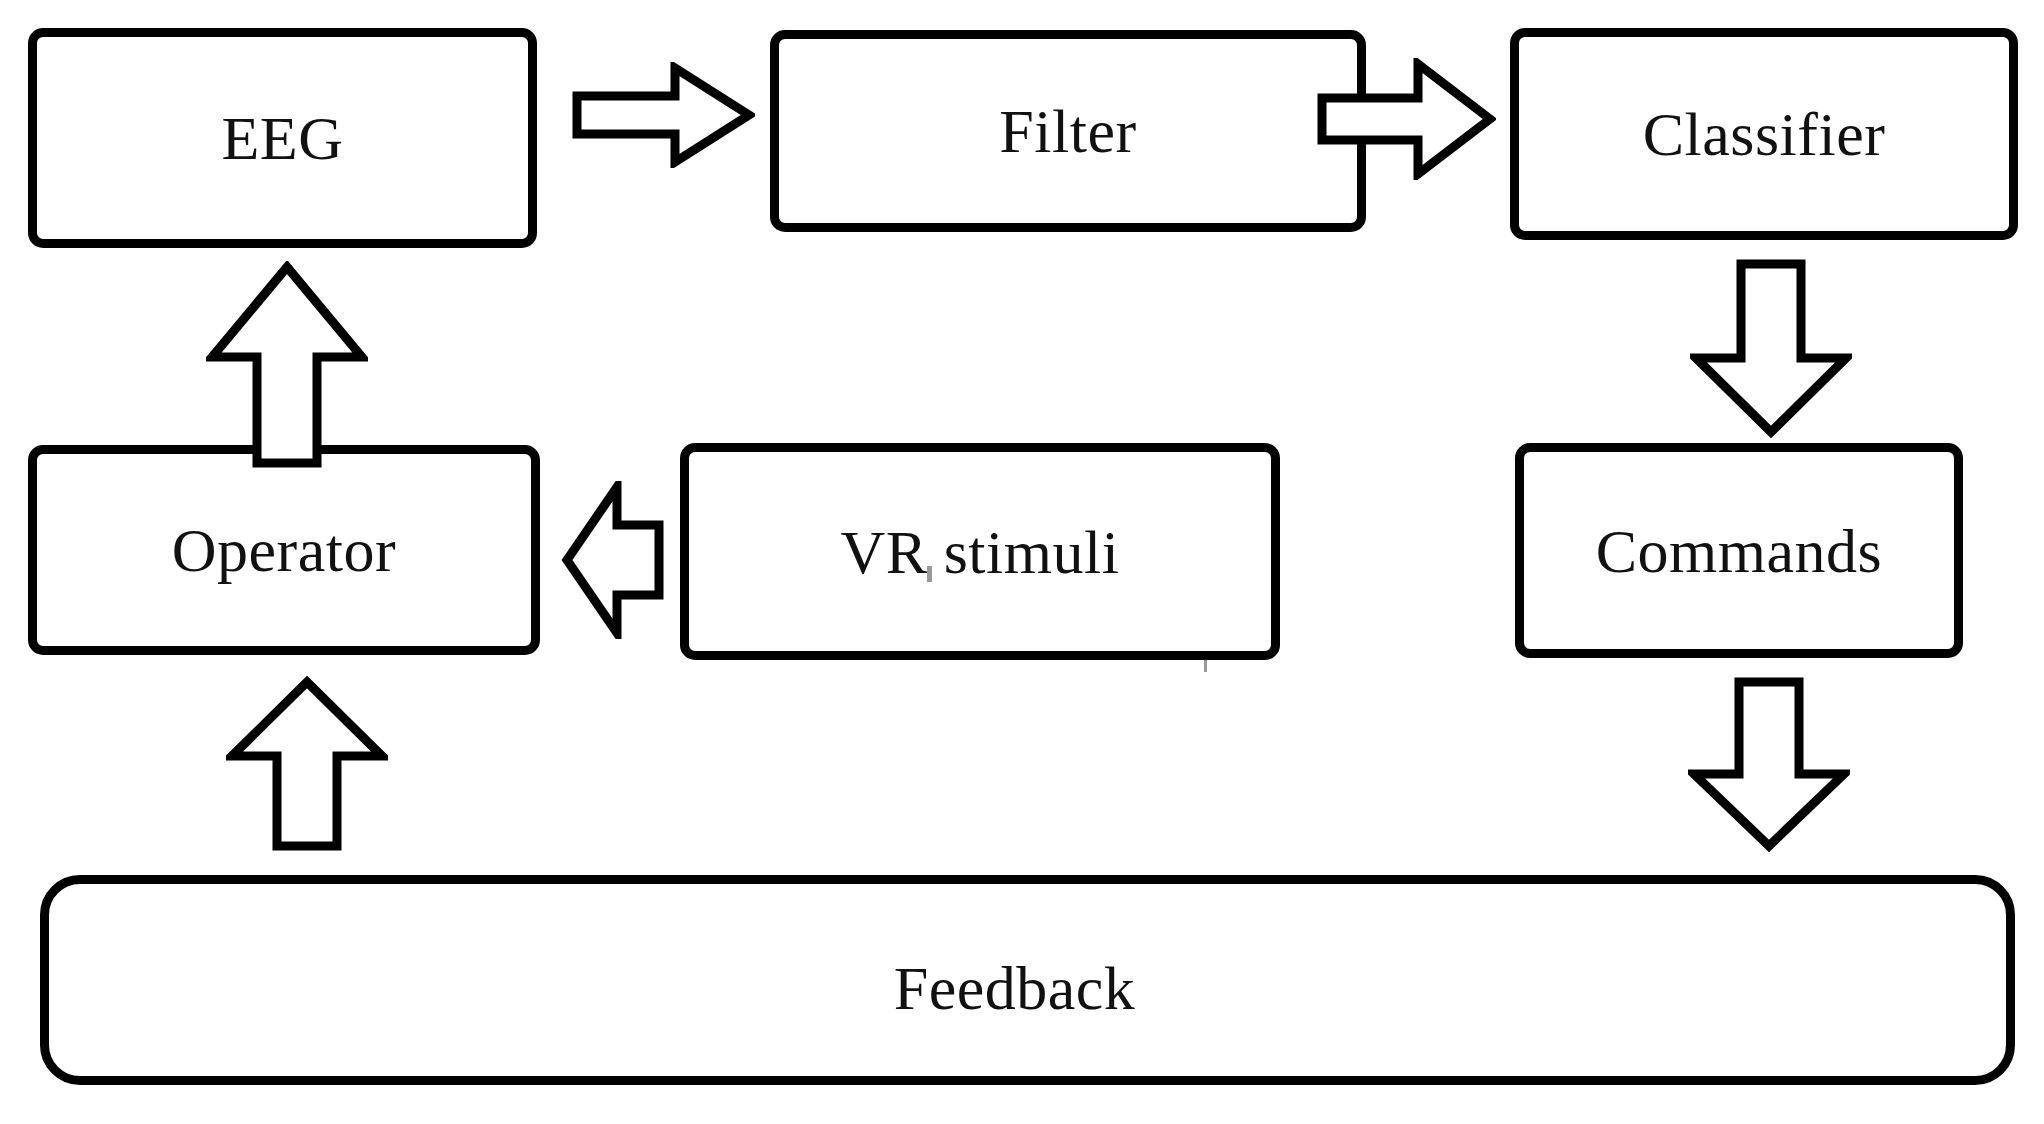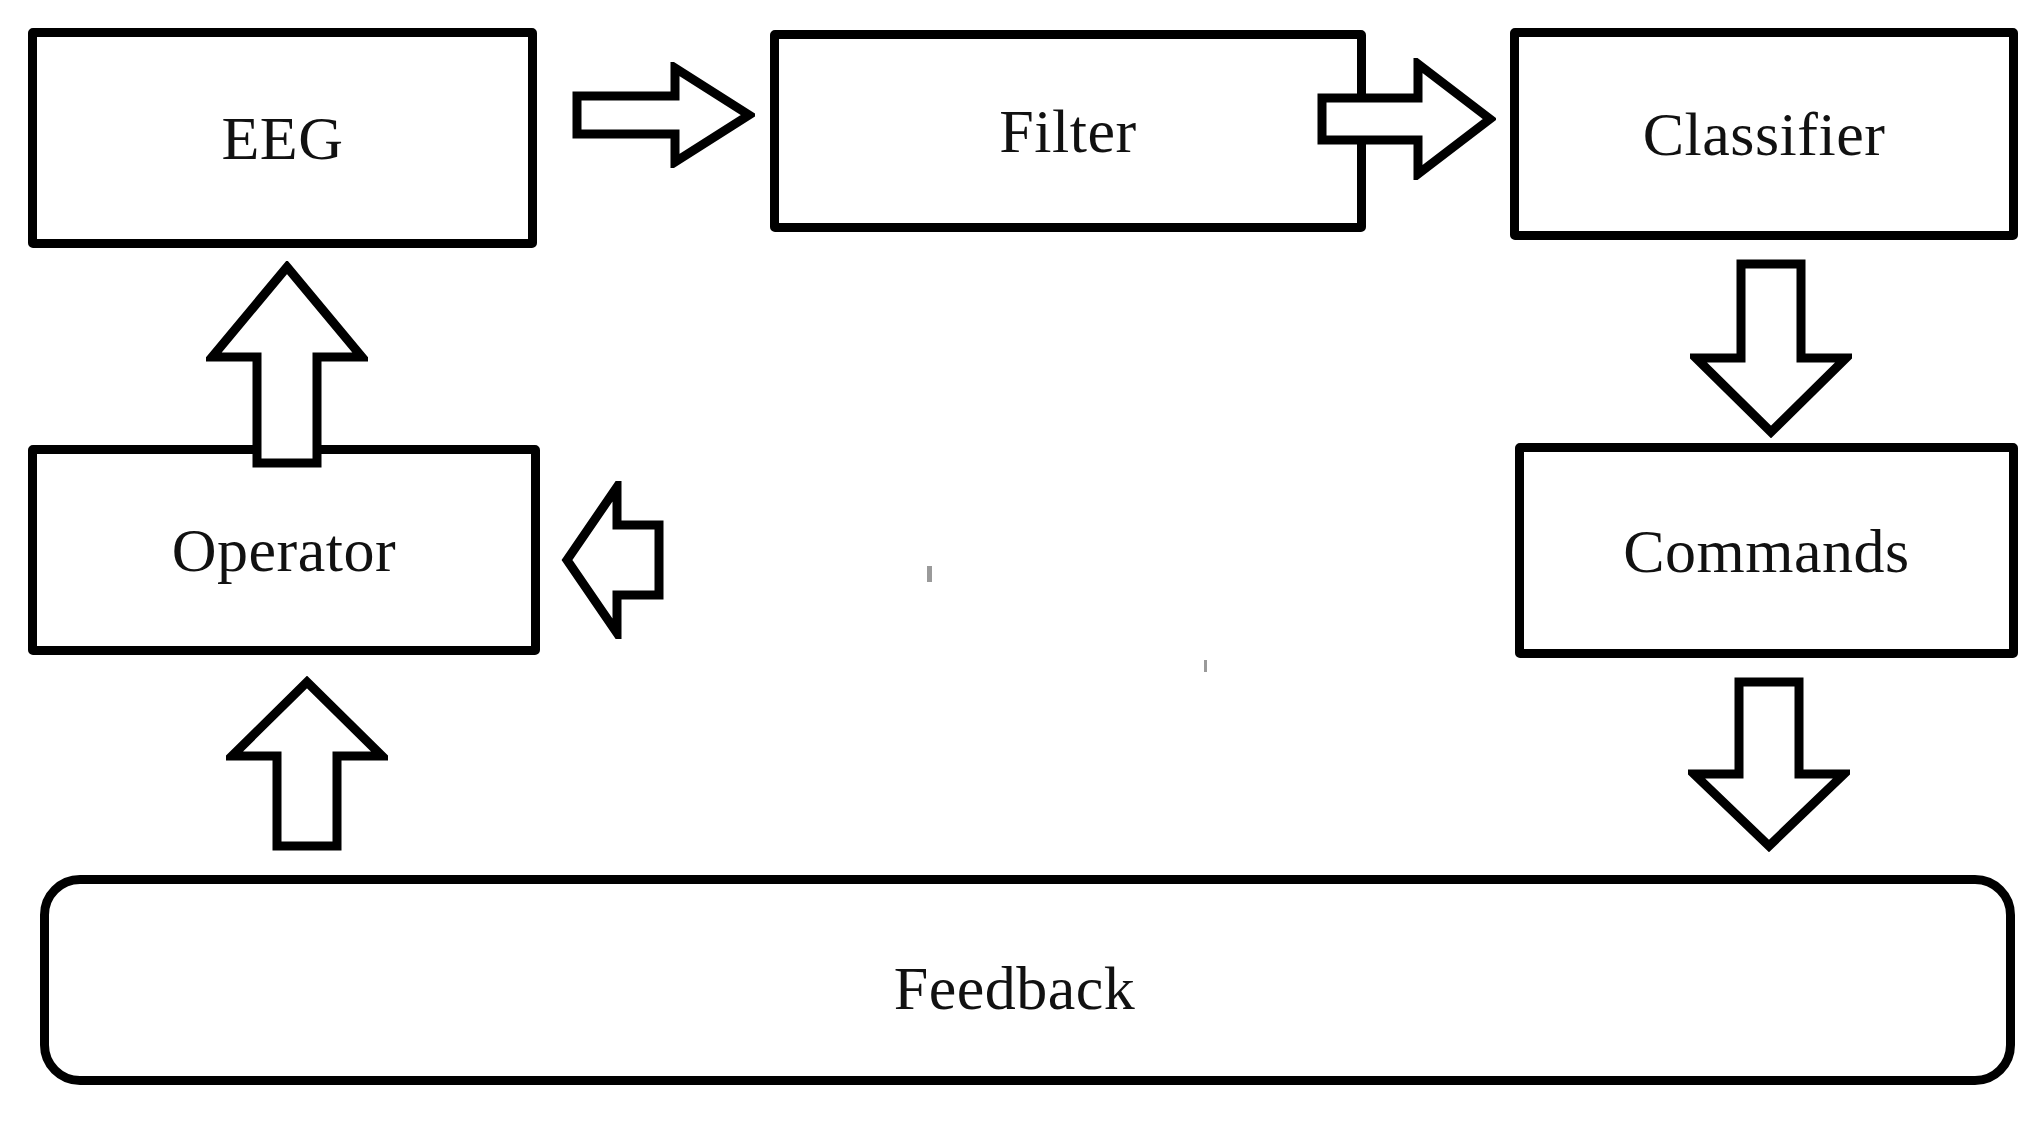--- a/index.html
+++ b/index.html
@@ -14,21 +14,21 @@
     height: 1124px;
     background: #ffffff;
     overflow: hidden;
     font-family: "Liberation Serif", "DejaVu Serif", serif;
   }
   .node {
     position: absolute;
     box-sizing: border-box;
     background: #ffffff;
     border: 9px solid #000000;
-    border-radius: 5px;
+    border-radius: 15px;
     display: flex;
     align-items: center;
     justify-content: center;
   }
   .node-label {
     font-family: "Liberation Serif", "DejaVu Serif", serif;
     font-size: 62px;
     line-height: 1;
     color: #111111;
     letter-spacing: 0.5px;
@@ -69,22 +69,25 @@
   </div>
 
   <div class="node" style="left:28px; top:445px; width:512px; height:210px;">
     <span class="node-label">Operator</span>
   </div>
 
   <div class="node" style="left:1510px; top:28px; width:508px; height:212px;">
     <span class="node-label">Classifier</span>
   </div>
 
+  <div class="node" style="left:680px; top:443px; width:600px; height:217px;">
+    <span class="node-label">VR stimuli</span>
+  </div>
 
-  <div class="node" style="left:1515px; top:443px; width:503px; height:215px;justify-content:center;">
+  <div class="node" style="left:1515px; top:443px; width:448px; height:215px;justify-content:center;">
     <span class="node-label">Commands</span>
   </div>
 
   <div class="node" style="left:40px; top:875px; width:1975px; height:210px; border-radius:40px;">
     <span class="node-label" style="position:relative; left:-13px;margin-top:16px;">Feedback</span>
   </div>
 
   <div class="arrow" style="left:571px; top:62px; width:184px; height:106px;">
     <svg viewBox="0 0 184 106" preserveAspectRatio="none">
       <polygon points="6,34 104,34 104,6 178,53 104,100 104,72 6,72"></polygon>

